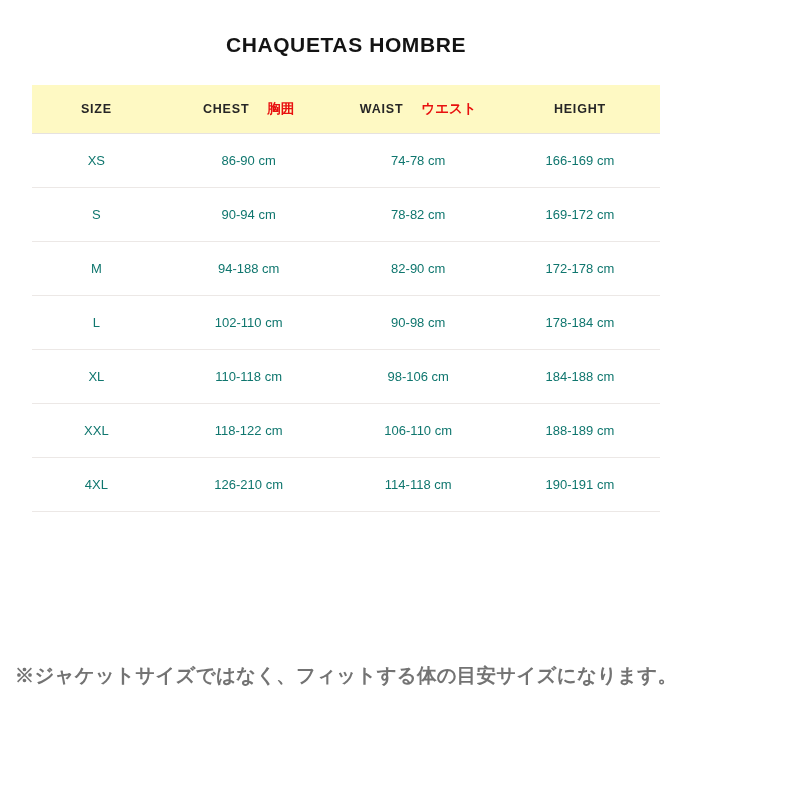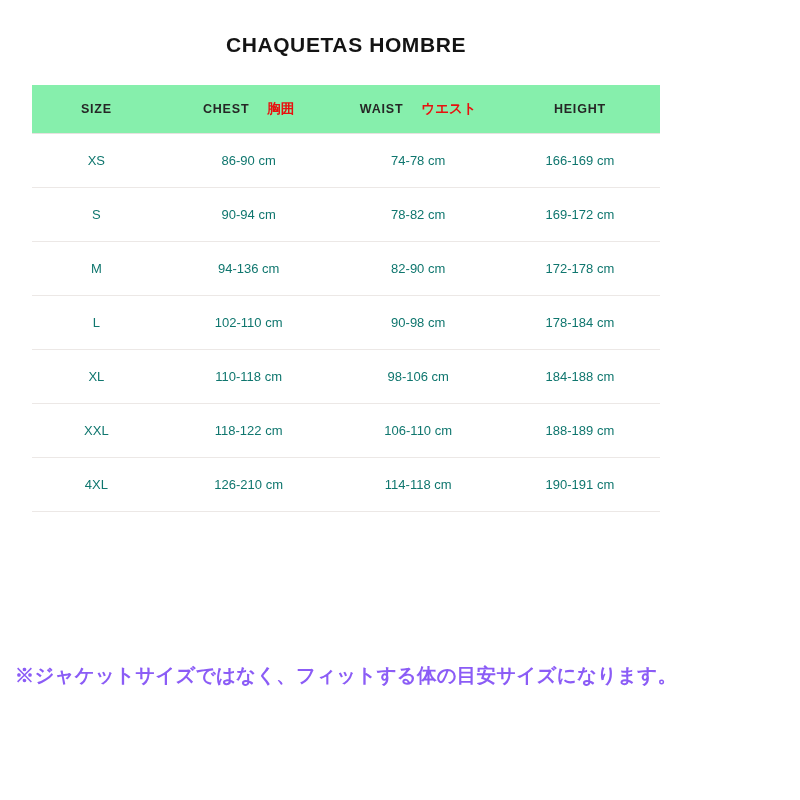--- a/index.html
+++ b/index.html
@@ -31,21 +31,21 @@
   }
   .table-wrap {
     margin: 28px 32px 0 32px;
   }
   table.size-table {
     width: 100%;
     border-collapse: collapse;
     table-layout: fixed;
   }
   table.size-table thead th {
-    background: #86efac;
+    background: #fef9c3;
     font-size: 12.5px;
     font-weight: bold;
     letter-spacing: 0.8px;
     color: #262626;
     height: 48px;
     padding: 0;
     text-align: center;
     border-bottom: 1px solid #e6e2e0;
   }
   .jp-red {
@@ -70,21 +70,21 @@
   col.c-size { width: 20.5%; }
   col.c-chest { width: 28%; }
   col.c-waist { width: 26%; }
   col.c-height { width: 25.5%; }
   .note {
     position: absolute;
     left: 0;
     right: 0;
     top: 662px;
     text-align: center;
-    color: #8b5cf6;
+    color: #737373;
     font-weight: bold;
     font-size: 19.5px;
     letter-spacing: 0.2px;
   }
 </style>
 </head>
 <body>
 
 <div class="page">
 
@@ -122,21 +122,21 @@
           <td>166-169 cm</td>
         </tr>
         <tr>
           <td>S</td>
           <td>90-94 cm</td>
           <td>78-82 cm</td>
           <td>169-172 cm</td>
         </tr>
         <tr>
           <td>M</td>
-          <td>94-136 cm</td>
+          <td>94-188 cm</td>
           <td>82-90 cm</td>
           <td>172-178 cm</td>
         </tr>
         <tr>
           <td>L</td>
           <td>102-110 cm</td>
           <td>90-98 cm</td>
           <td>178-184 cm</td>
         </tr>
         <tr>

